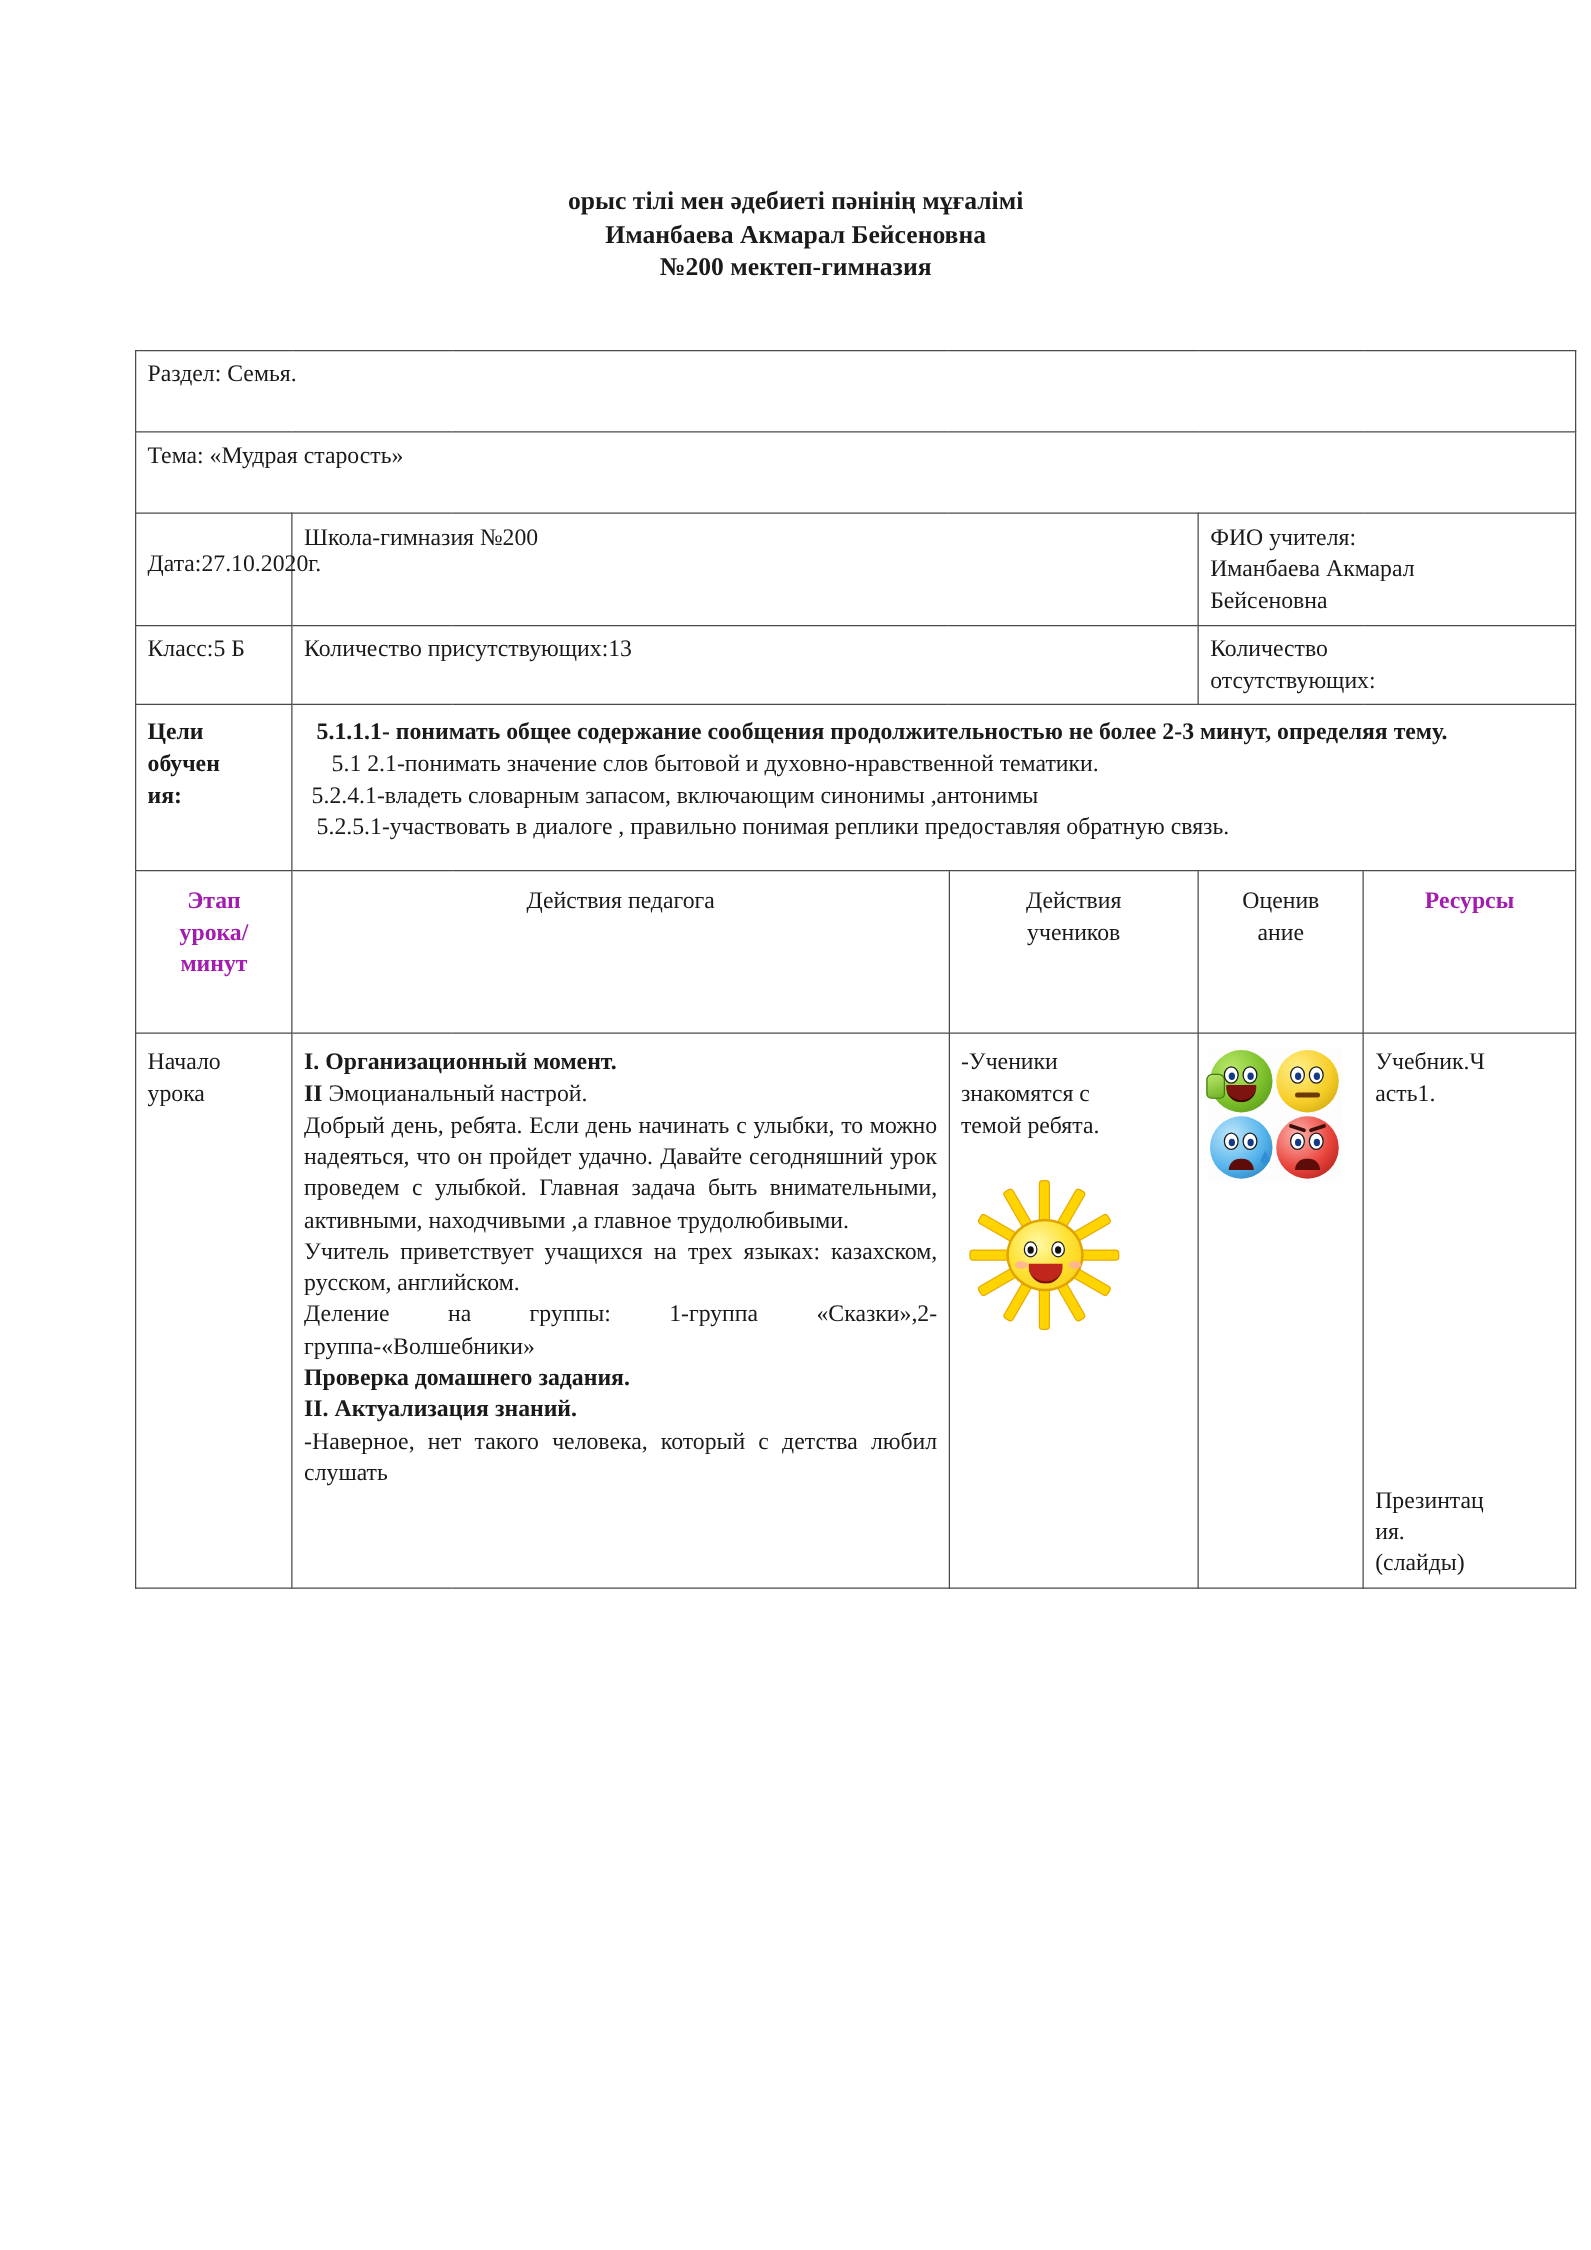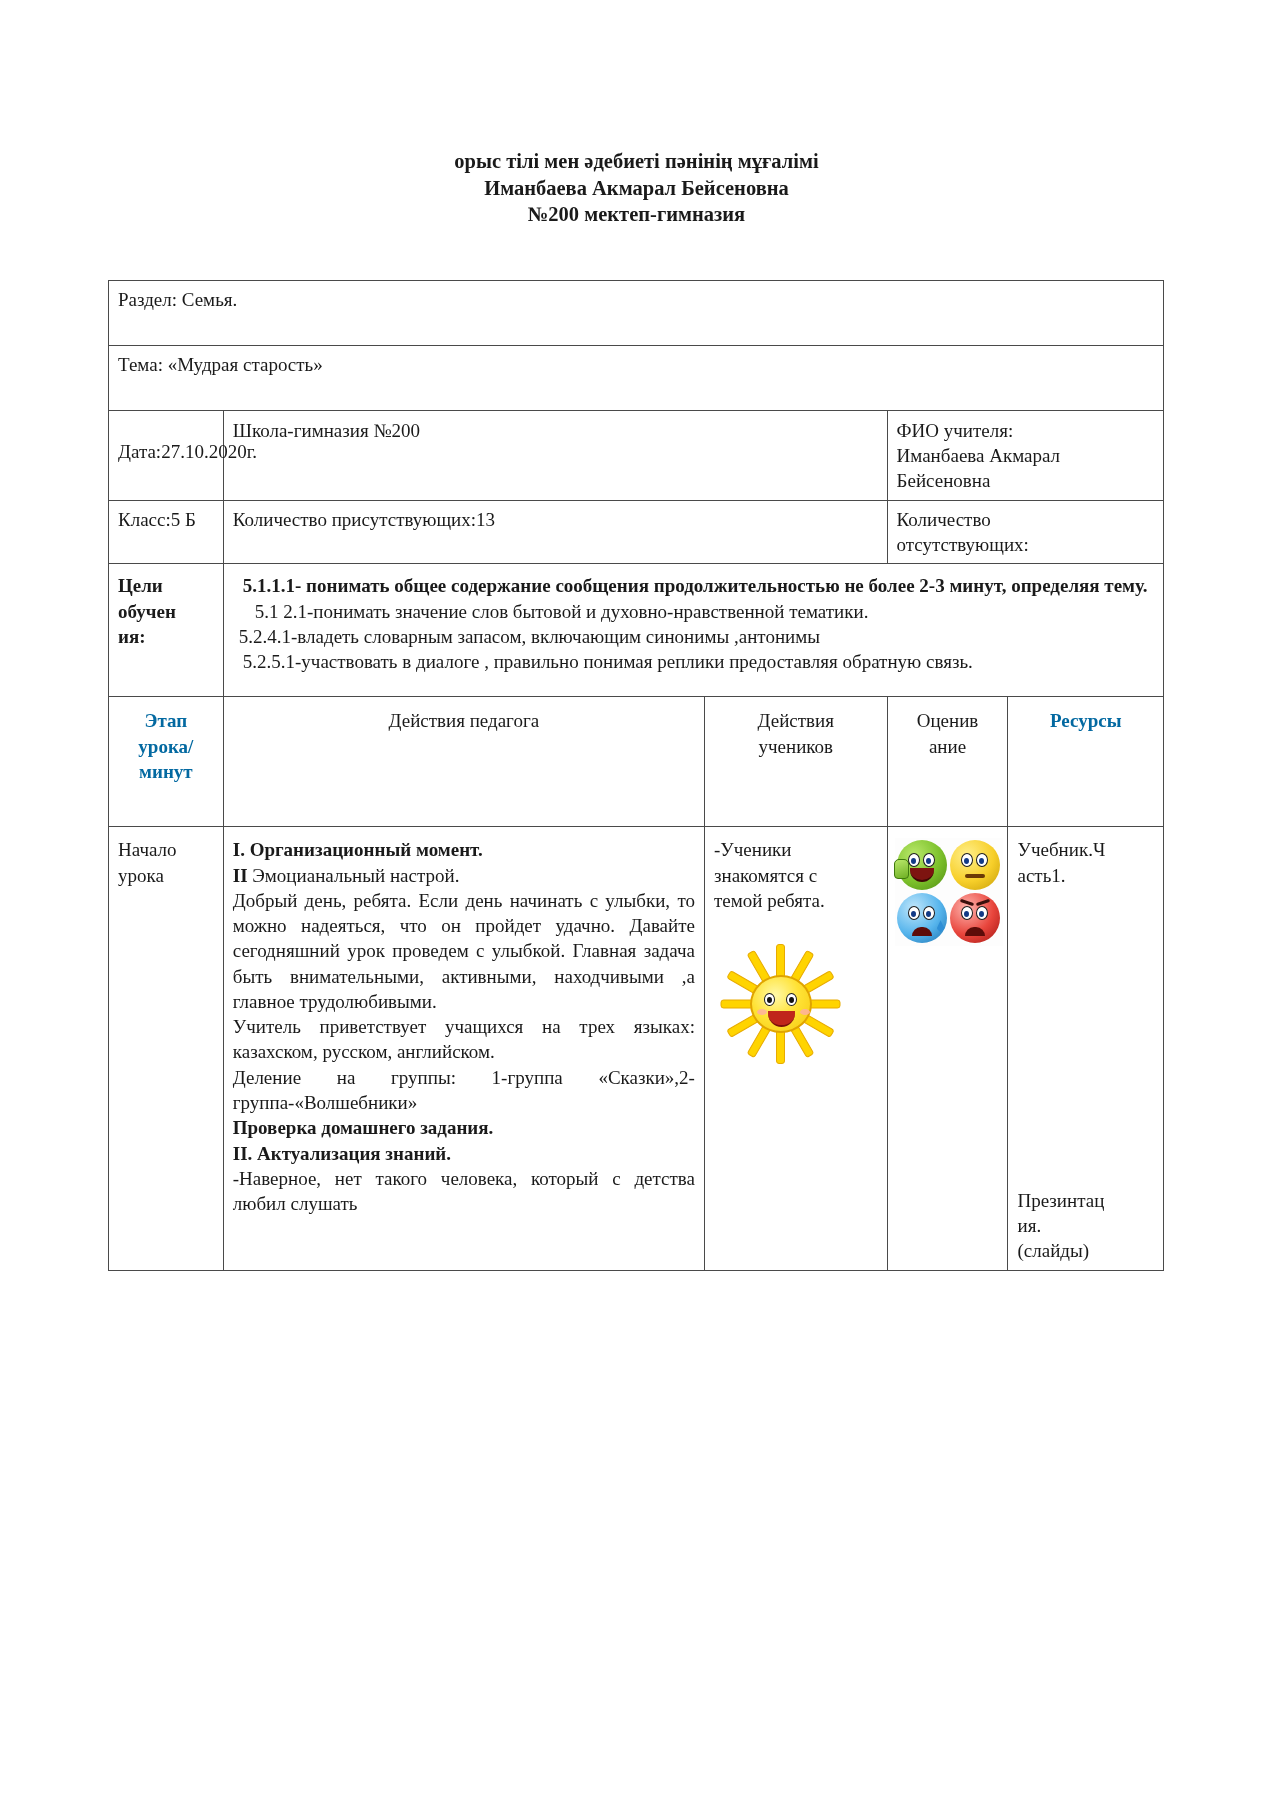--- a/index.html
+++ b/index.html
@@ -32,21 +32,21 @@
     text-align: center;
     font-weight: bold;
     font-size: 20.5px;
     line-height: 1.30;
     margin: 0 0 52px 0;
   }
   .author-block div { white-space: nowrap; }
 
   table.lesson {
     border-collapse: collapse;
-    width: 1056px;
+    width: 1153px;
     table-layout: fixed;
     margin: 0 auto 0 0;
     font-size: 19px;
   }
   table.lesson td {
     border: 1px solid #4a4a4a;
     vertical-align: top;
     padding: 6px 9px 6px 9px;
     line-height: 1.33;
   }
@@ -67,21 +67,21 @@
 
   .hod-cell {
     text-align: center;
     font-style: italic;
     font-size: 19.5px;
     padding-top: 12px !important;
     height: 42px;
   }
 
   .hdr-blue {
-    color: #0369a1;
+    color: #a21caf;
     font-weight: bold;
     text-align: center;
     line-height: 1.60;
   }
   .hdr-plain {
     text-align: center;
     line-height: 1.60;
   }
   .header-row td { height: 112px; padding-top: 11px !important; }
 

